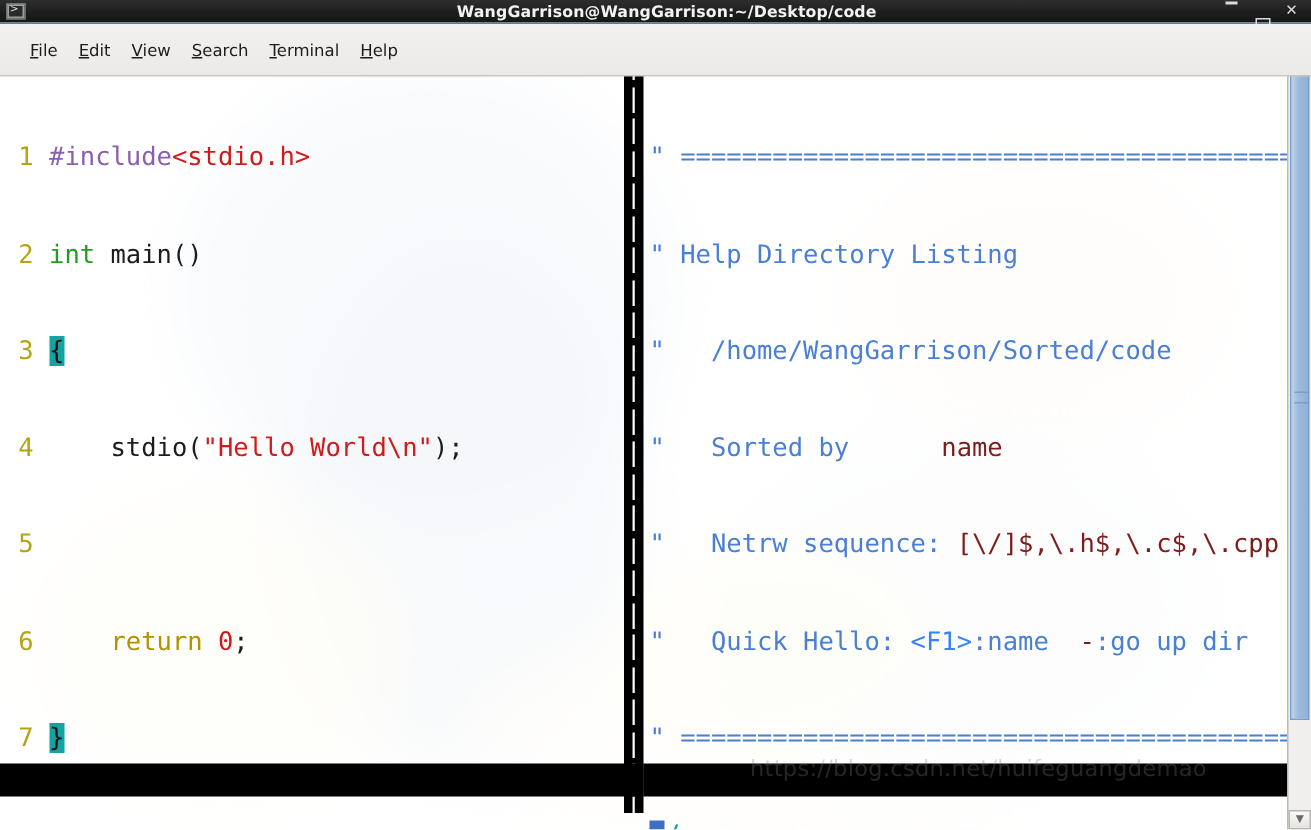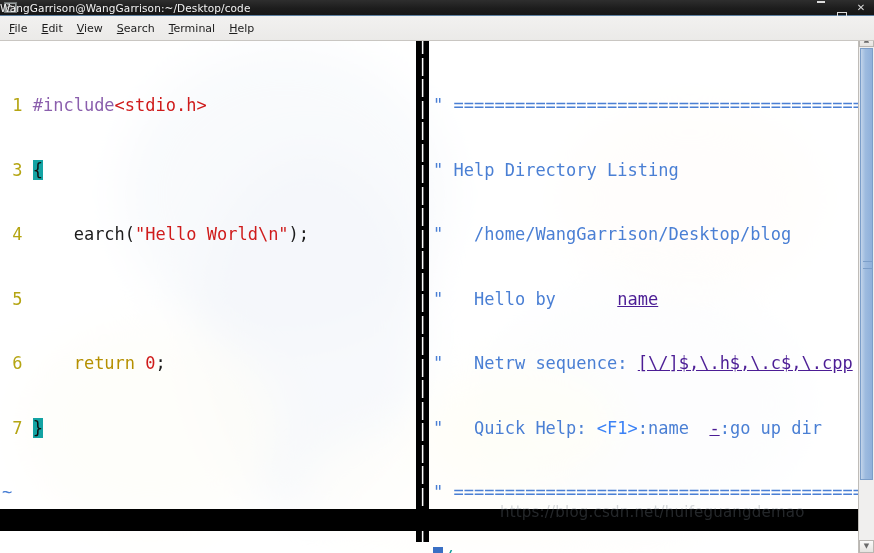--- a/index.html
+++ b/index.html
@@ -43,25 +43,25 @@
     background: #2b2b2b;
   }
   .win-icon::after {
     content: ">";
     position: absolute; left: 1.5px; top: -2px;
     font-size: 7px; color: #d8d8d8;
     line-height: 11px;
   }
   .title-text {
     position: absolute;
-    left: 0; right: 0;
-    text-align: left;
+    left: 15px; right: 0;
+    text-align: center;
     color: #f2f2f2;
     font-size: 10.5px;
-    font-weight: normal;
+    font-weight: bold;
     letter-spacing: 0.1px;
     white-space: nowrap;
     pointer-events: none;
   }
   .win-buttons {
     margin-left: auto;
     display: flex; align-items: center;
     gap: 10px;
     padding-right: 8px;
     z-index: 2;
@@ -81,25 +81,25 @@
   .wb-max { position: relative; }
   .wb-max::after {
     content: ""; position: absolute;
     left: 1px; top: 4px; width: 8px; height: 8px;
     border: 1.5px solid #dcdcdc;
   }
 
   
   .menubar {
     position: absolute; top: 16px; left: 0;
-    width: 874px; height: 25px;
+    width: 874px; height: 35px;
     background: linear-gradient(to bottom, #f2f1f0 0%, #ebeae8 100%);
     border-bottom: 1px solid #c9c6c2;
     display: flex; align-items: center;
-    padding-left: 2px;
+    padding-left: 13px;
     font-family: "DejaVu Sans", sans-serif;
     z-index: 40;
   }
   .menu-item {
     font-size: 11px; color: #1c1c1c;
     padding: 0 7px; line-height: 17px;
     white-space: nowrap;
   }
   .menu-item .mn { text-decoration: underline; }
 
@@ -179,21 +179,21 @@
   .c-pre     { color: #8b5fad; }            
   .c-string  { color: #cf1b1b; }            
   .c-type    { color: #1f9e1f; }            
   .c-stmt    { color: #b59000; }            
   .c-const   { color: #cf1b1b; }            
   .c-plain   { color: #1c1c1c; }
   .c-tilde   { color: #4a7fd4; }
   .c-match   { background: #13a3a3; color: #101010; }
   .c-cmt     { color: #4a7fd4; }            
   .c-dir     { color: #0f9b9b; }
-  .c-hl      { color: #4c1d95; text-decoration: underline; }            
+  .c-hl      { color: #7f1d1d; }            
   .c-spec    { color: #3b82f6; }
 
   .cursor-blk { background: #3a6fc4; color: #dfe8f7; }
 
   
   .status {
     position: absolute;
     height: 22px;
     background: #000000;
     color: #f2f2f2;
@@ -286,22 +286,23 @@
         <div class="blob b5"></div>
         <div class="blob b6"></div>
       <div class="blob b7"></div>
     </div>
 
     <div class="panes">
 
       <div class="pane pane-left">
         <div class="lines">
           <div class="ln"><span class="c-num"> 1 </span><span class="c-pre">#include</span><span class="c-string">&lt;stdio.h&gt;</span></div>
+          <div class="ln"><span class="c-num"> 2 </span><span class="c-type">int</span><span class="c-plain"> main()</span></div>
           <div class="ln"><span class="c-num"> 3 </span><span class="c-match">{</span></div>
-          <div class="ln"><span class="c-num"> 4 </span><span class="c-plain">    earch(</span><span class="c-string">"Hello World\n"</span><span class="c-plain">);</span></div>
+          <div class="ln"><span class="c-num"> 4 </span><span class="c-plain">    stdio(</span><span class="c-string">"Hello World\n"</span><span class="c-plain">);</span></div>
           <div class="ln"><span class="c-num"> 5 </span><span class="c-plain"></span></div>
           <div class="ln"><span class="c-num"> 6 </span><span class="c-stmt">    return </span><span class="c-const">0</span><span class="c-plain">;</span></div>
           <div class="ln"><span class="c-num"> 7 </span><span class="c-match">}</span></div>
           <div id="left-tildes"><div class="ln c-tilde">~</div><div class="ln c-tilde">~</div></div>
         </div>
       </div>
 
       <div class="vsplit" id="vsplit">
           <span>|</span>
           <span>|</span>
@@ -326,24 +327,24 @@
           <span>|</span>
           <span>|</span>
           <span>|</span>
           <span>|</span>
         </div>
 
       <div class="pane pane-right">
         <div class="lines">
           <div class="ln"><span class="c-cmt">"</span><span class="c-cmt"> </span><span class="c-cmt">=============================================</span></div>
           <div class="ln"><span class="c-cmt">"</span><span class="c-cmt"> </span><span class="c-cmt">Help Directory Listing</span></div>
-          <div class="ln"><span class="c-cmt">"</span><span class="c-cmt">   </span><span class="c-cmt">/home/WangGarrison/Desktop/blog</span></div>
-          <div class="ln"><span class="c-cmt">"</span><span class="c-cmt">   </span><span class="c-cmt">Hello by</span><span class="c-cmt">      </span><span class="c-hl">name</span></div>
+          <div class="ln"><span class="c-cmt">"</span><span class="c-cmt">   </span><span class="c-cmt">/home/WangGarrison/Sorted/code</span></div>
+          <div class="ln"><span class="c-cmt">"</span><span class="c-cmt">   </span><span class="c-cmt">Sorted by</span><span class="c-cmt">      </span><span class="c-hl">name</span></div>
           <div class="ln"><span class="c-cmt">"</span><span class="c-cmt">   </span><span class="c-cmt">Netrw sequence:</span><span class="c-cmt"> </span><span class="c-hl">[\/]$,\.h$,\.c$,\.cpp</span></div>
-          <div class="ln"><span class="c-cmt">"</span><span class="c-cmt">   </span><span class="c-cmt">Quick Help:</span><span class="c-cmt"> </span><span class="c-spec">&lt;F1&gt;</span><span class="c-cmt">:name  </span><span class="c-hl">-</span><span class="c-cmt">:go up dir</span></div>
+          <div class="ln"><span class="c-cmt">"</span><span class="c-cmt">   </span><span class="c-cmt">Quick Hello:</span><span class="c-cmt"> </span><span class="c-spec">&lt;F1&gt;</span><span class="c-cmt">:name  </span><span class="c-hl">-</span><span class="c-cmt">:go up dir</span></div>
           <div class="ln"><span class="c-cmt">"</span><span class="c-cmt"> </span><span class="c-cmt">=============================================</span></div>
           <div id="netrw-entries"><div class="ln"><span class="cursor-blk">.</span><span class="c-plain"></span><span class="c-dir">/</span></div><div class="ln"><span class="c-plain">b.c</span></div></div>
           
         </div>
       </div>
 
     </div>
 
     <div class="status status-left">
       

